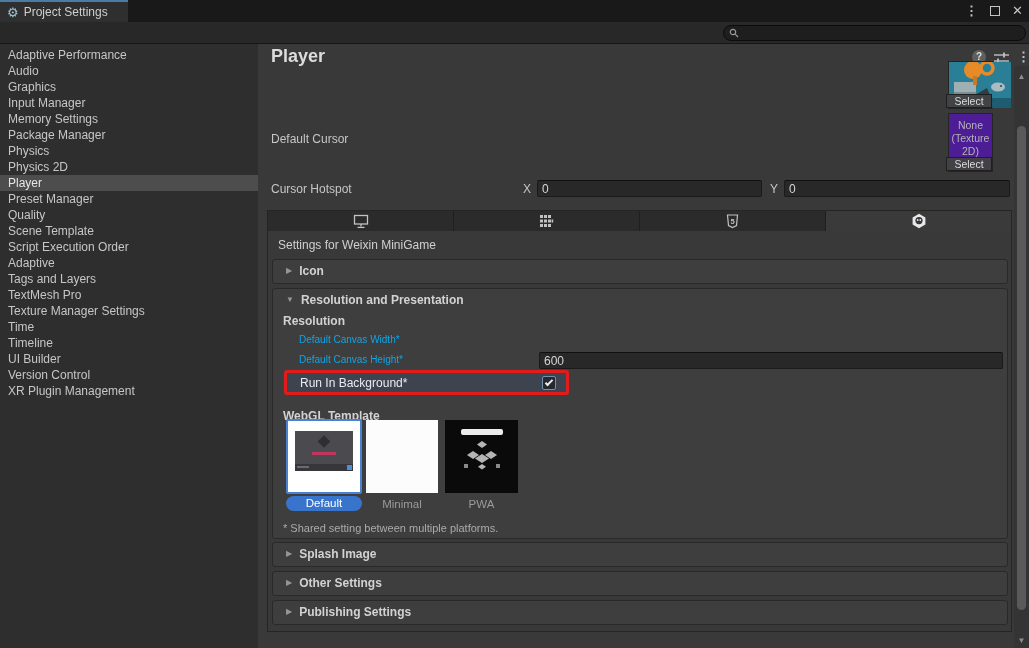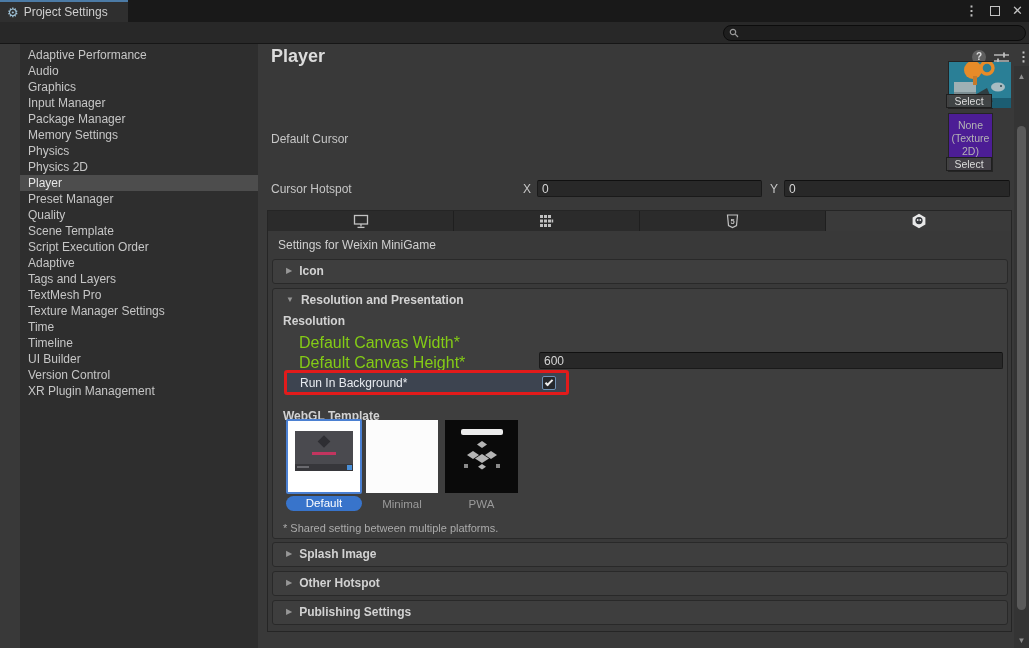--- a/index.html
+++ b/index.html
@@ -20,21 +20,21 @@
   
   .toolbar { position:absolute; left:0; top:22px; width:1029px; height:22px; background:#282828;
              border-bottom:1px solid #161616; }
   .searchbox { position:absolute; left:723px; top:3px; width:303px; height:16px; background:#1e1e1e;
                border:1px solid #0c0c0c; border-radius:8px; display:flex; align-items:center; padding-left:5px; }
   .searchbox input { background:transparent; border:none; outline:none; color:#d0d0d0;
                      font-size:11px; width:270px; font-family:"Liberation Sans",sans-serif; }
 
   
   .sidebar { position:absolute; left:0; top:44px; width:309px; height:604px; background:#2e2e2e;
-             border-right:1px solid #1d1d1d; padding-top:3px;margin-left:20px; }
+             border-right:1px solid #1d1d1d; padding-top:3px; }
   .side-item { height:16px; line-height:16px; padding-left:8px; font-size:12px; color:#c6c6c6;
                white-space:nowrap; cursor:default; }
   .side-item.selected { background:#4d4d4d; color:#e6e6e6; }
 
   
   .main { position:absolute; left:258px; top:44px; width:771px; height:604px; background:#393939; }
   .pane-title { position:absolute; left:13px; top:2px; font-size:18px; font-weight:bold; color:#dcdcdc; }
   .help-icon { position:absolute; left:714px; top:6px; width:14px; height:14px; border-radius:50%;
                background:#5f5f5f; color:#dedede; font-size:10px; font-weight:bold; text-align:center;
                line-height:14px; }
@@ -66,21 +66,21 @@
   .panel-header { display:flex; align-items:center; height:22px; padding-left:13px; gap:7px; }
   .panel-header .title { font-size:12px; font-weight:bold; color:#d2d2d2; }
   .tri { font-size:8px; color:#979797; line-height:8px; }
   .panel-icon { top:48px; height:25px; }
   .panel-rp   { top:77px; height:251px; }
   .panel-splash { top:331px; height:25px; }
   .panel-other  { top:360px; height:25px; }
   .panel-publishing { top:389px; height:25px; }
 
   .sub-bold { position:absolute; font-size:12px; font-weight:bold; color:#d2d2d2; }
-  .row-label { position:absolute; font-size:16px; color:#84cc16; }
+  .row-label { position:absolute; font-size:10px; color:#0ea5e9; }
 
   
   .annotation { position:absolute; left:11px; top:81px; width:285px; height:25px;
                 border:3px solid #e21b1b; border-radius:3px; background:#3d4450;
                 display:flex; align-items:center; justify-content:space-between; padding:0 10px 0 13px; }
   .annotation .lbl { font-size:12px; color:#e8ebf0; }
   .checkbox { width:14px; height:14px; background:#25282c; border:1px solid #7092b5; border-radius:2px;
               position:relative; }
   .checkmark { position:absolute; left:2px; top:3px; width:8px; height:4px;
                border-left:2px solid #ececec; border-bottom:2px solid #ececec; transform:rotate(-45deg); }
@@ -134,22 +134,22 @@
     </svg>
     <input type="text" value="" style="">
   </div>
 </div>
 
 <div class="sidebar">
   <div class="side-item">Adaptive Performance</div>
   <div class="side-item">Audio</div>
   <div class="side-item">Graphics</div>
   <div class="side-item">Input Manager</div>
+  <div class="side-item">Memory Settings</div>
   <div class="side-item">Package Manager</div>
-  <div class="side-item">Memory Settings</div>
   <div class="side-item">Physics</div>
   <div class="side-item">Physics 2D</div>
   <div class="side-item selected">Player</div>
   <div class="side-item">Preset Manager</div>
   <div class="side-item">Quality</div>
   <div class="side-item">Scene Template</div>
   <div class="side-item">Script Execution Order</div>
   <div class="side-item">Adaptive</div>
   <div class="side-item">Tags and Layers</div>
   <div class="side-item">TextMesh Pro</div>
@@ -312,21 +312,21 @@
     <div class="panel panel-splash">
       <div class="panel-header">
         <span class="tri">▶</span>
         <span class="title">Splash Image</span>
       </div>
     </div>
 
     <div class="panel panel-other">
       <div class="panel-header">
         <span class="tri">▶</span>
-        <span class="title">Other Hotspot</span>
+        <span class="title">Other Settings</span>
       </div>
     </div>
 
     <div class="panel panel-publishing">
       <div class="panel-header">
         <span class="tri">▶</span>
         <span class="title">Publishing Settings</span>
       </div>
     </div>
 

